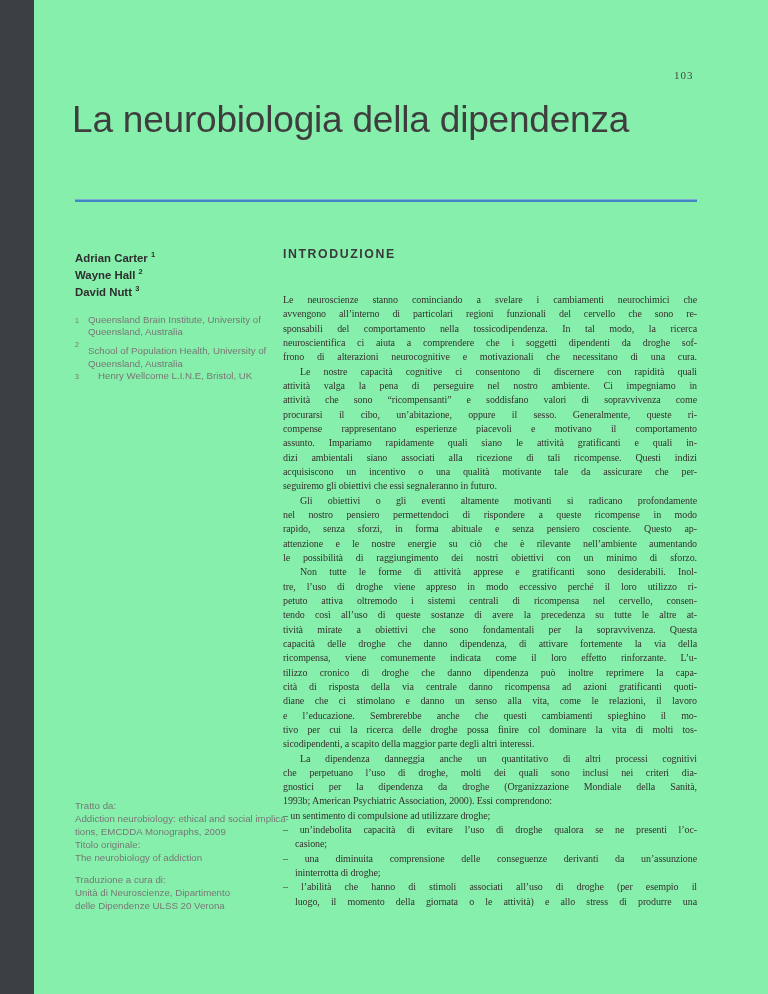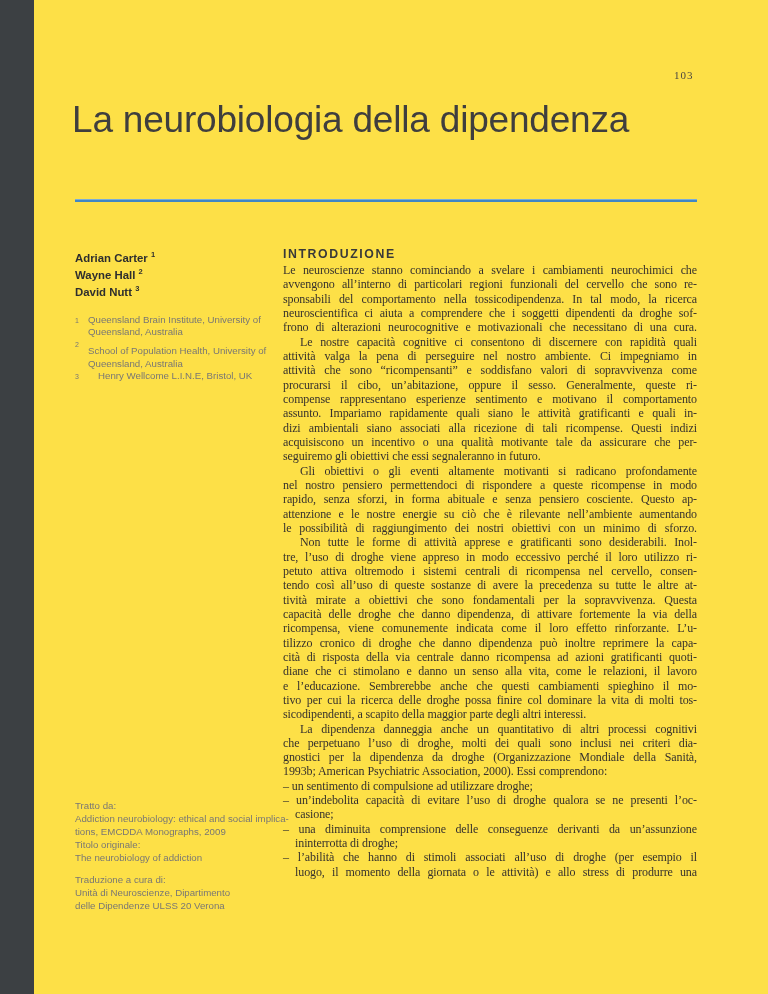--- a/index.html
+++ b/index.html
@@ -1,16 +1,16 @@
 <!DOCTYPE html>
 <html><head>
 <meta charset="utf-8">
 <style>
   html,body{margin:0;padding:0;background:#ffffff;}
-  .page{position:relative;width:768px;height:994px;background:#fde047;overflow:hidden;
+  .page{position:relative;width:768px;height:994px;background:#86efac;overflow:hidden;
         font-family:"Liberation Sans",sans-serif;}
   .edge-bar{position:absolute;left:0;top:0;width:34px;height:994px;background:#3c4043;}
   .page-number{position:absolute;left:674px;top:69px;font-family:"Liberation Serif",serif;
         font-size:11px;color:#4b4742;letter-spacing:1px;}
   .doc-title{position:absolute;left:72px;top:99px;font-size:37px;font-weight:300;
         color:#3f3e3e;letter-spacing:-0.2px;white-space:nowrap;}
   .title-rule{position:absolute;left:75px;top:199px;width:622px;height:3px;
         background:linear-gradient(to bottom,#9dc3e2 0%,#4187c4 45%,#4187c4 100%);}
 
   
@@ -22,21 +22,21 @@
   .affil .num{width:13px;flex:0 0 13px;font-size:7px;padding-top:1px;}
   .affil .txt{flex:1;}
   .note{position:absolute;left:75px;width:220px;font-size:9.7px;line-height:13px;color:#797774;}
   .note-tratto{top:799px;}
   .note-trad{top:873px;}
 
   
   .main-col{position:absolute;left:283px;top:248px;width:414px;}
   .heading{font-size:12.3px;font-weight:bold;color:#393939;letter-spacing:1.6px;
         line-height:13px;}
-  .body-text{margin-top:2px;font-family:"Liberation Serif",serif;font-size:12px;
+  .body-text{margin-top:32px;font-family:"Liberation Serif",serif;font-size:10px;
         color:#36312d;line-height:14.33px;letter-spacing:-0.1px;}
   .bl{white-space:nowrap;text-align:left;}
   .bl.j{text-align:justify;text-align-last:justify;}
   .bl.ind1{text-indent:17px;}
   .bl.ind2{padding-left:12px;}
 </style>
 </head>
 <body>
 
 <div class="page">
@@ -87,21 +87,21 @@
     <div class="body-text">
         <div class="bl j">Le neuroscienze stanno cominciando a svelare i cambiamenti neurochimici che</div>
         <div class="bl j">avvengono all’interno di particolari regioni funzionali del cervello che sono re-</div>
         <div class="bl j">sponsabili del comportamento nella tossicodipendenza. In tal modo, la ricerca</div>
         <div class="bl j">neuroscientifica ci aiuta a comprendere che i soggetti dipendenti da droghe sof-</div>
         <div class="bl j">frono di alterazioni neurocognitive e motivazionali che necessitano di una cura.</div>
         <div class="bl j ind1">Le nostre capacità cognitive ci consentono di discernere con rapidità quali</div>
         <div class="bl j">attività valga la pena di perseguire nel nostro ambiente. Ci impegniamo in</div>
         <div class="bl j">attività che sono “ricompensanti” e soddisfano valori di sopravvivenza come</div>
         <div class="bl j">procurarsi il cibo, un’abitazione, oppure il sesso. Generalmente, queste ri-</div>
-        <div class="bl j">compense rappresentano esperienze sentimento e motivano il comportamento</div>
+        <div class="bl j">compense rappresentano esperienze piacevoli e motivano il comportamento</div>
         <div class="bl j">assunto. Impariamo rapidamente quali siano le attività gratificanti e quali in-</div>
         <div class="bl j">dizi ambientali siano associati alla ricezione di tali ricompense. Questi indizi</div>
         <div class="bl j">acquisiscono un incentivo o una qualità motivante tale da assicurare che per-</div>
         <div class="bl">seguiremo gli obiettivi che essi segnaleranno in futuro.</div>
         <div class="bl j ind1">Gli obiettivi o gli eventi altamente motivanti si radicano profondamente</div>
         <div class="bl j">nel nostro pensiero permettendoci di rispondere a queste ricompense in modo</div>
         <div class="bl j">rapido, senza sforzi, in forma abituale e senza pensiero cosciente. Questo ap-</div>
         <div class="bl j">attenzione e le nostre energie su ciò che è rilevante nell’ambiente aumentando</div>
         <div class="bl j">le possibilità di raggiungimento dei nostri obiettivi con un minimo di sforzo.</div>
         <div class="bl j ind1">Non tutte le forme di attività apprese e gratificanti sono desiderabili. Inol-</div>

